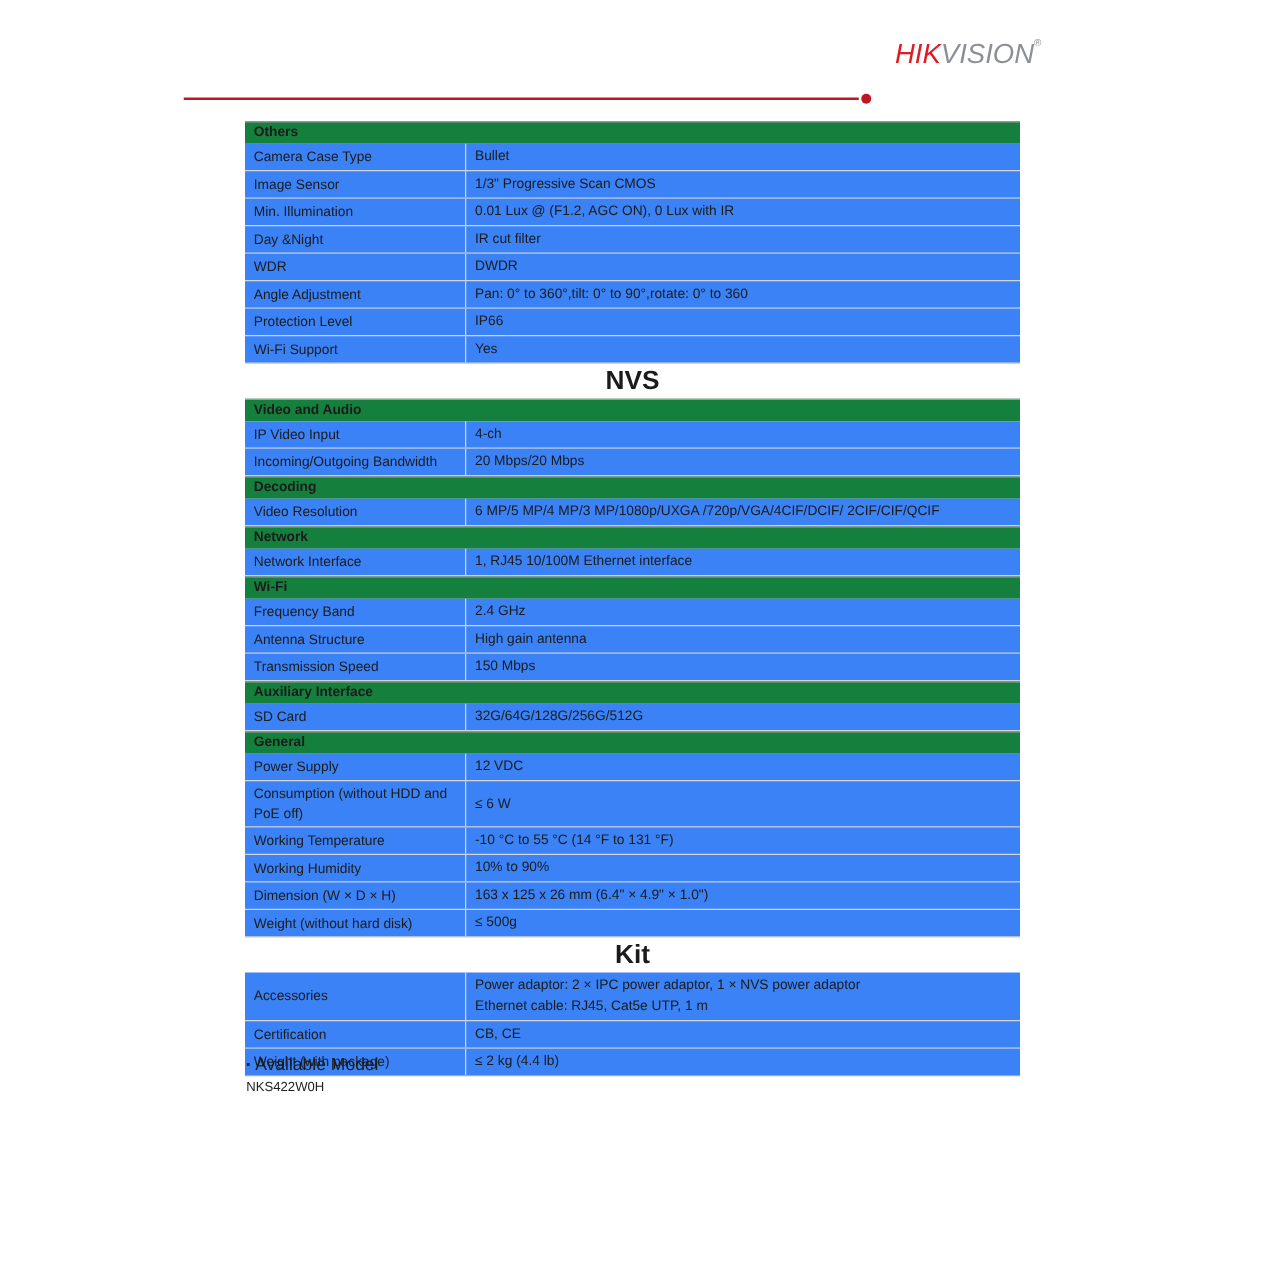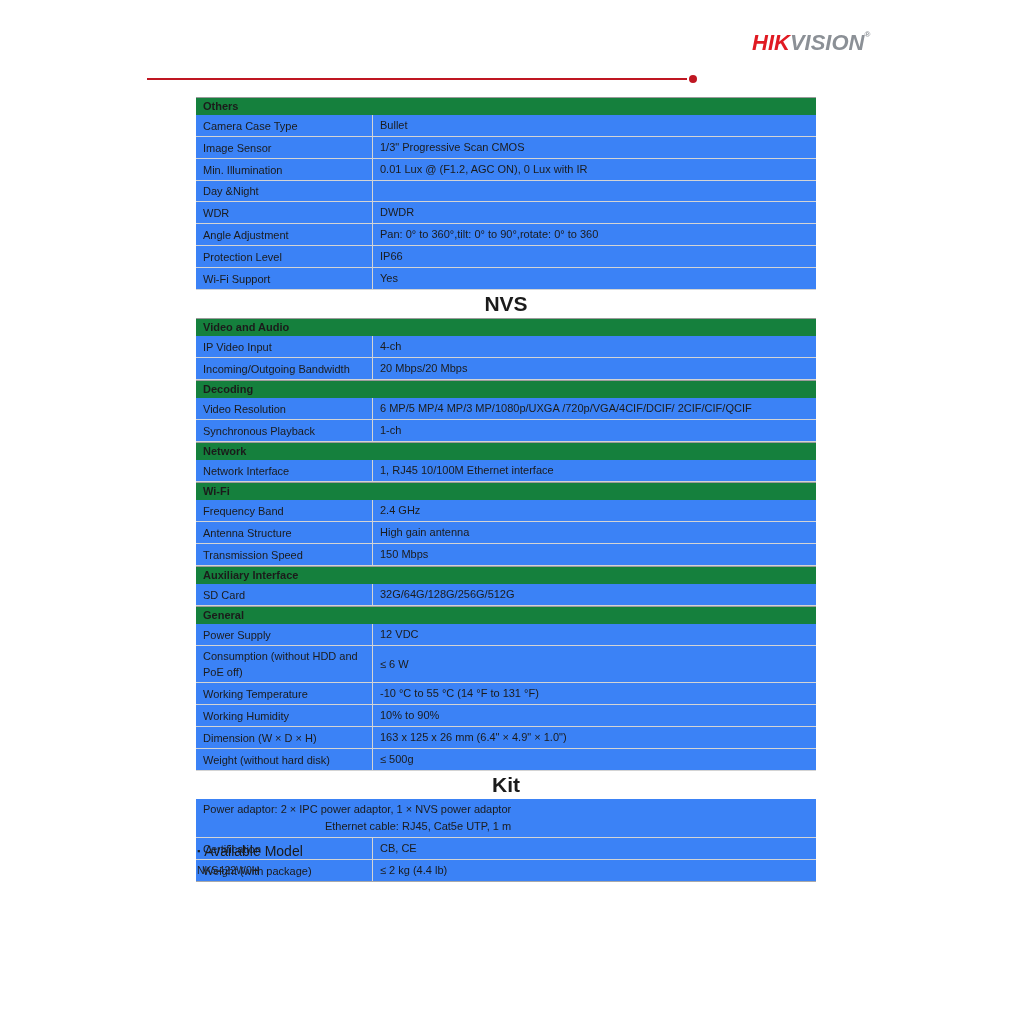--- a/index.html
+++ b/index.html
@@ -1,42 +1,42 @@
 <!DOCTYPE html>
 <html><head>
 <meta charset="utf-8">
 <style>
   * { margin:0; padding:0; box-sizing:border-box; }
   html,body { width:1024px; height:1024px; background:#ffffff;
     font-family:"Liberation Sans","DejaVu Sans",sans-serif; color:#1b1b1b; }
   .page { position:relative; width:1024px; height:1024px; background:#fff; overflow:hidden; }
 
   
-  .logo { position:absolute; left:752px; top:30px; font-size:22px; font-weight:bold;
+  .logo { position:absolute; left:716px; top:30px; font-size:22px; font-weight:normal;
     font-style:italic; letter-spacing:0px; white-space:nowrap; }
   .logo-hik { color:#e01a22; }
   .logo-vision { color:#8b9096; }
   .logo-tm { color:#8b9096; font-size:8px; vertical-align:top; font-style:normal; }
   .rule { position:absolute; left:147px; top:78px; width:540px; height:2px; background:#bf1722; }
   .rule-dot { position:absolute; right:-10px; top:-3px; width:8px; height:8px;
     border-radius:50%; background:#bf1722; }
 
   
   .spec-table { position:absolute; left:196px; top:97px; width:620px; font-size:11px;
     border-bottom:1px solid #a9a9a9; }
   .t-header { background:#15803d; border-top:1px solid #9b9b9b; font-weight:bold;
     height:18px; line-height:17px; padding-left:7px; }
   .t-title { text-align:center; font-weight:bold; font-size:21px; height:28px;
     line-height:28px; background:#fff; }
   .t-row { display:flex; border-bottom:1px solid #d4d4d4; min-height:18px; background:#3b82f6; }
   .t-row:last-child { border-bottom:none; }
   .t-key { width:177px; padding:2px 4px 2px 7px; display:flex; align-items:center;
     border-right:1px solid #d4d4d4; line-height:16px; }
   .t-val { flex:1; padding:2px 4px 2px 7px; display:flex; align-items:center;
-    line-height:17px; white-space:pre-line;text-align:right; }
+    line-height:17px; white-space:pre-line; }
 
   
   .avail { position:absolute; left:197px; top:843px; font-size:14px; font-weight:normal; }
   .avail .bullet { font-size:9px; vertical-align:2px; margin-right:4px; }
   .model { position:absolute; left:197px; top:864px; font-size:10.5px; color:#222; }
 </style>
 </head>
 <body>
 
 <div class="page">
@@ -58,20 +58,21 @@
       <div class="t-row">
         <div class="t-key">Image Sensor</div>
         <div class="t-val">1/3" Progressive Scan CMOS</div>
       </div>
       <div class="t-row">
         <div class="t-key">Min. Illumination</div>
         <div class="t-val">0.01 Lux @ (F1.2, AGC ON), 0 Lux with IR</div>
       </div>
       <div class="t-row">
         <div class="t-key">Day &amp;Night</div>
+        <div class="t-val">IR cut filter</div>
       </div>
       <div class="t-row">
         <div class="t-key">WDR</div>
         <div class="t-val">DWDR</div>
       </div>
       <div class="t-row">
         <div class="t-key">Angle Adjustment</div>
         <div class="t-val">Pan: 0° to 360°,tilt: 0° to 90°,rotate: 0° to 360</div>
       </div>
       <div class="t-row">
@@ -89,24 +90,20 @@
         <div class="t-val">4-ch</div>
       </div>
       <div class="t-row">
         <div class="t-key">Incoming/Outgoing Bandwidth</div>
         <div class="t-val">20 Mbps/20 Mbps</div>
       </div>
       <div class="t-header">Decoding</div>
       <div class="t-row">
         <div class="t-key">Video Resolution</div>
         <div class="t-val">6 MP/5 MP/4 MP/3 MP/1080p/UXGA /720p/VGA/4CIF/DCIF/ 2CIF/CIF/QCIF</div>
-      </div>
-      <div class="t-row">
-        <div class="t-key">Synchronous Playback</div>
-        <div class="t-val">1-ch</div>
       </div>
       <div class="t-header">Network</div>
       <div class="t-row">
         <div class="t-key">Network Interface</div>
         <div class="t-val">1, RJ45 10/100M Ethernet interface</div>
       </div>
       <div class="t-header">Wi-Fi</div>
       <div class="t-row">
         <div class="t-key">Frequency Band</div>
         <div class="t-val">2.4 GHz</div>
@@ -144,20 +141,21 @@
       <div class="t-row">
         <div class="t-key">Dimension (W × D × H)</div>
         <div class="t-val">163 x 125 x 26 mm (6.4" × 4.9" × 1.0")</div>
       </div>
       <div class="t-row">
         <div class="t-key">Weight (without hard disk)</div>
         <div class="t-val">≤ 500g</div>
       </div>
       <div class="t-title">Kit</div>
       <div class="t-row">
+        <div class="t-key">Accessories</div>
         <div class="t-val">Power adaptor: 2 × IPC power adaptor, 1 × NVS power adaptor
 Ethernet cable: RJ45, Cat5e UTP, 1 m</div>
       </div>
       <div class="t-row">
         <div class="t-key">Certification</div>
         <div class="t-val">CB, CE</div>
       </div>
       <div class="t-row">
         <div class="t-key">Weight (with package)</div>
         <div class="t-val">≤ 2 kg (4.4 lb)</div>

